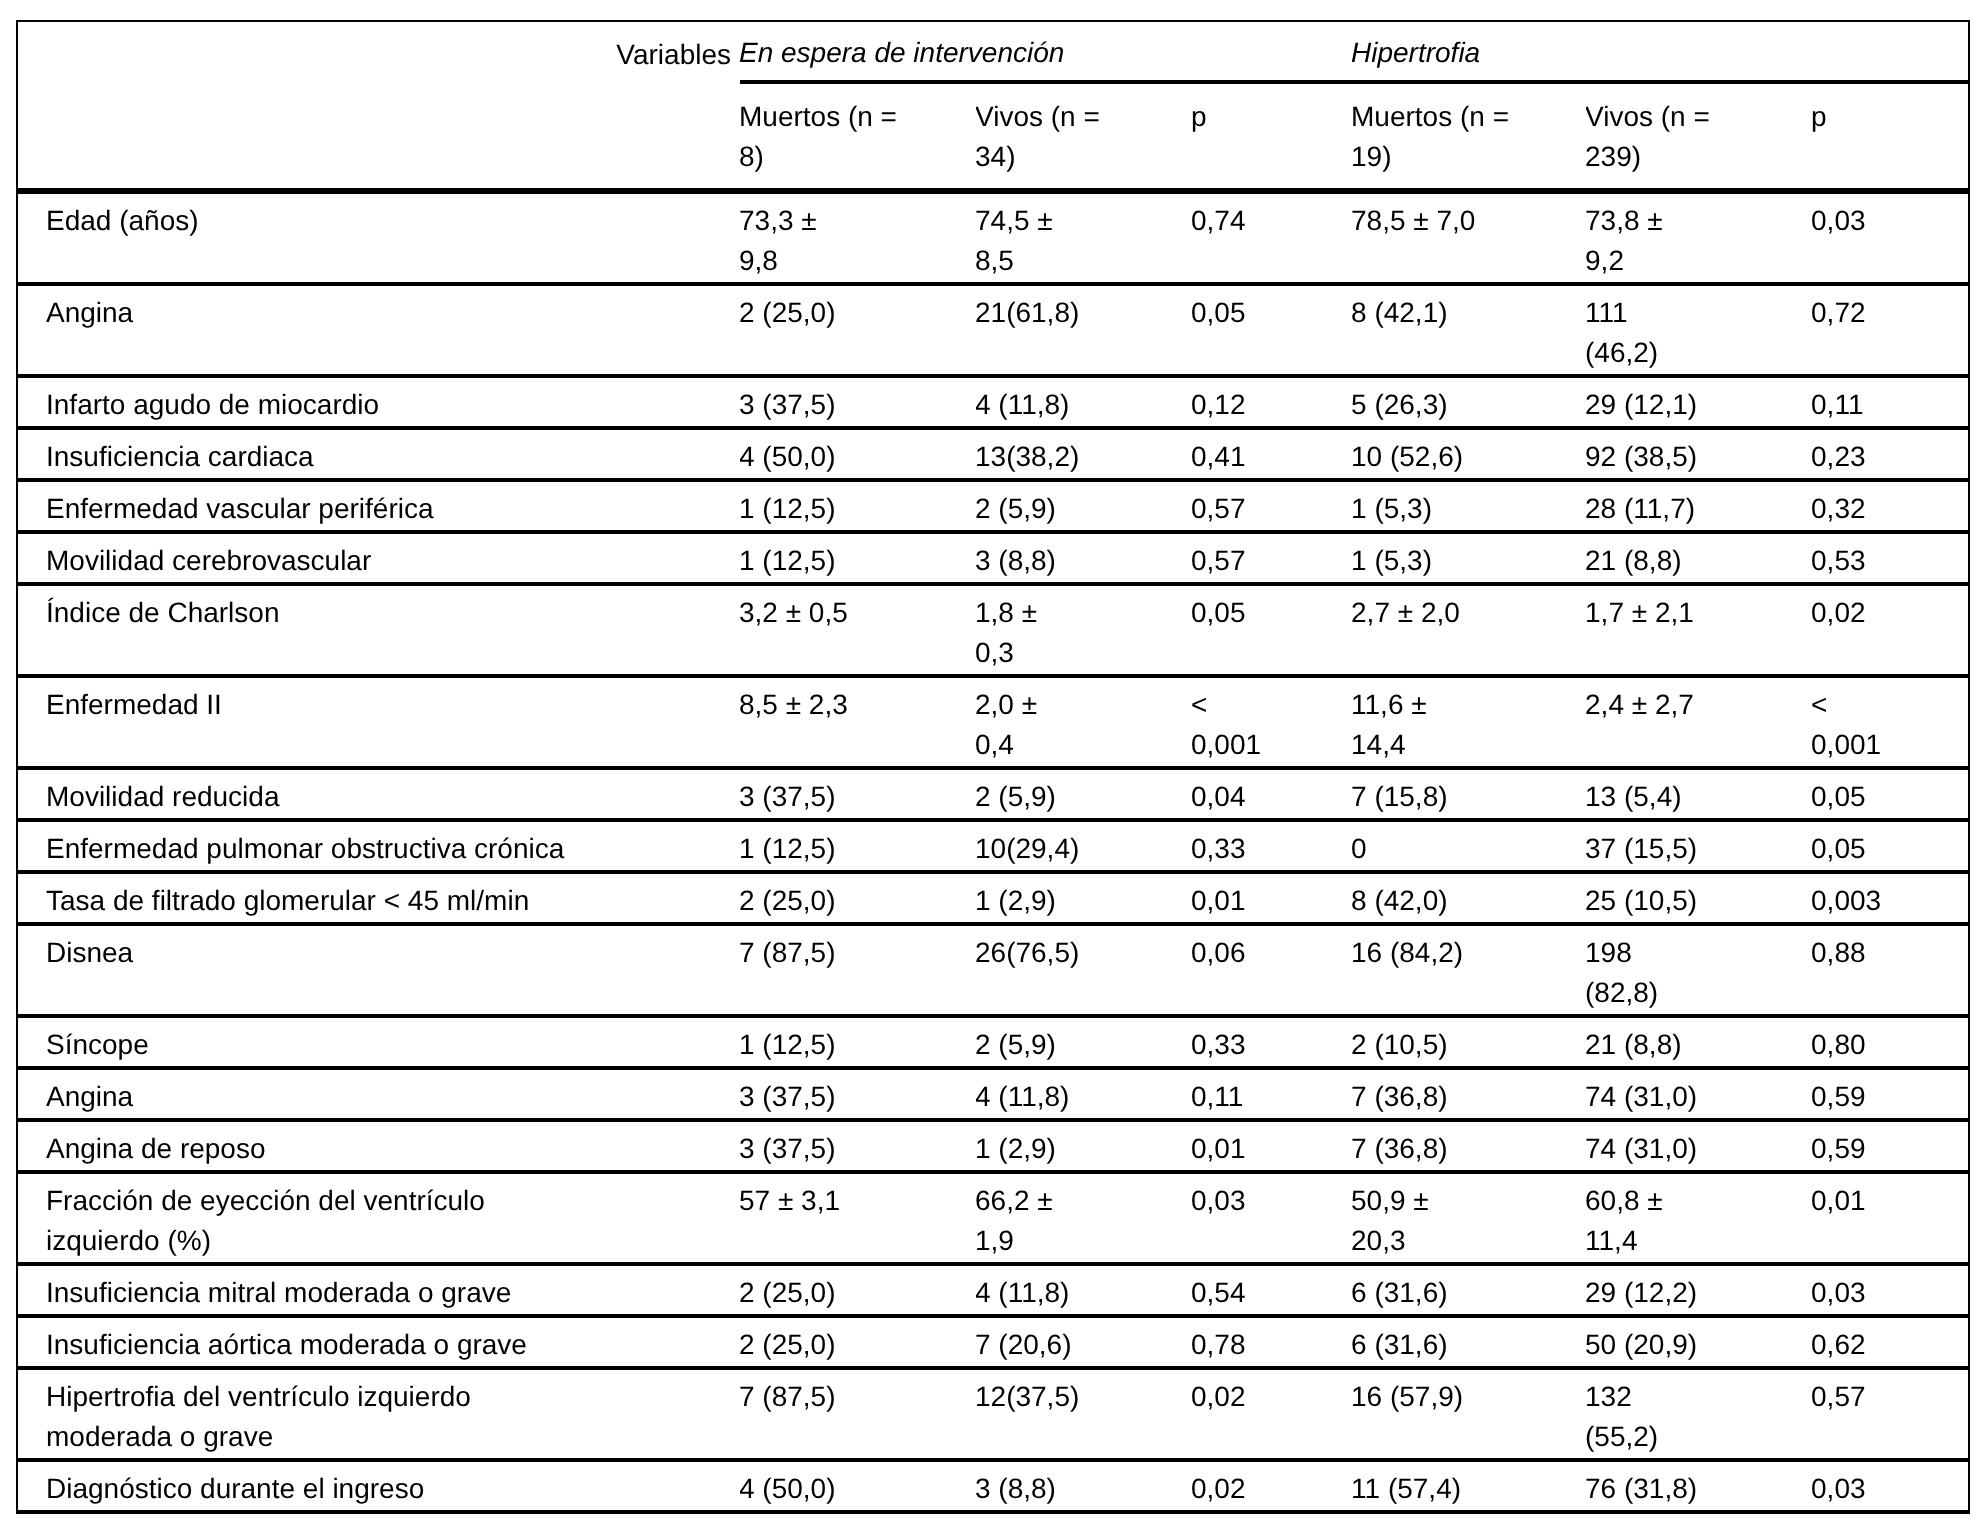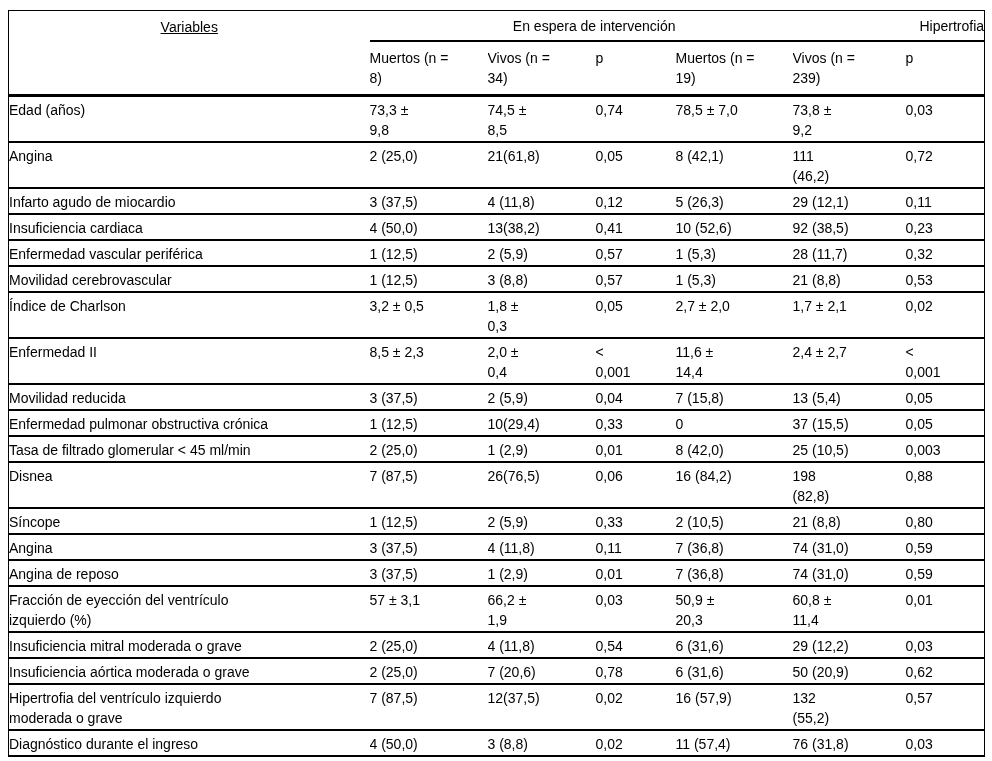--- a/index.html
+++ b/index.html
@@ -29,44 +29,45 @@
   }
   th, td {
     font-weight: normal;
     font-size: 14px;
     line-height: 20px;
     vertical-align: top;
     white-space: pre-line;
     overflow: hidden;
   }
   th.variables-head {
-    text-align: center;
+    text-align: right;
     vertical-align: top;
     padding: 6px 4px 0 4px;
     border-bottom: 3px solid var(--border);
-    text-decoration: underline;
   }
   th.group-head {
-    text-align: right;
+    text-align: left;
     vertical-align: middle;
     padding: 5px 0 4px 0;
     border-bottom: 2px solid var(--border);
     white-space: normal;
+    font-style: italic;
   }
   tr.sub-row th {
     text-align: left;
     padding: 6px 8px 6px 0;
     border-bottom: 3px solid var(--border);
     margin-top: 31px;
   }
   tbody td {
     border-bottom: 2px solid var(--border);
     padding: 3px 8px 1px 0;
   }
   tbody td.var {
+    padding-left: 14px;
   }
 </style>
 </head>
 <body>
 
 <div class="page">
   <table class="comparison">
     <colgroup>
       <col style="width:361px">
       <col style="width:118px">

